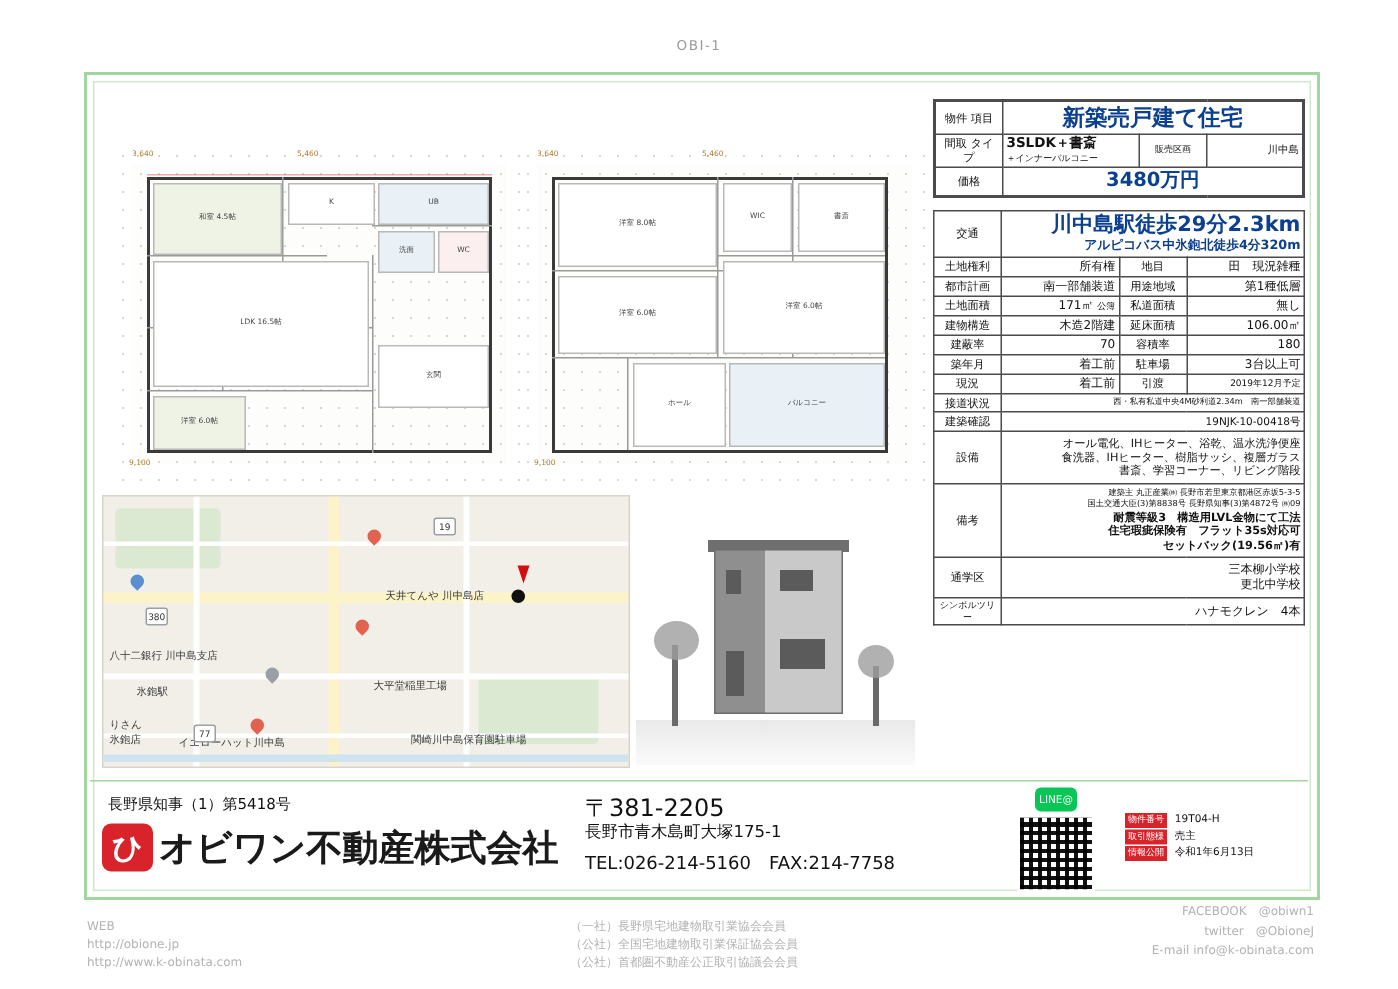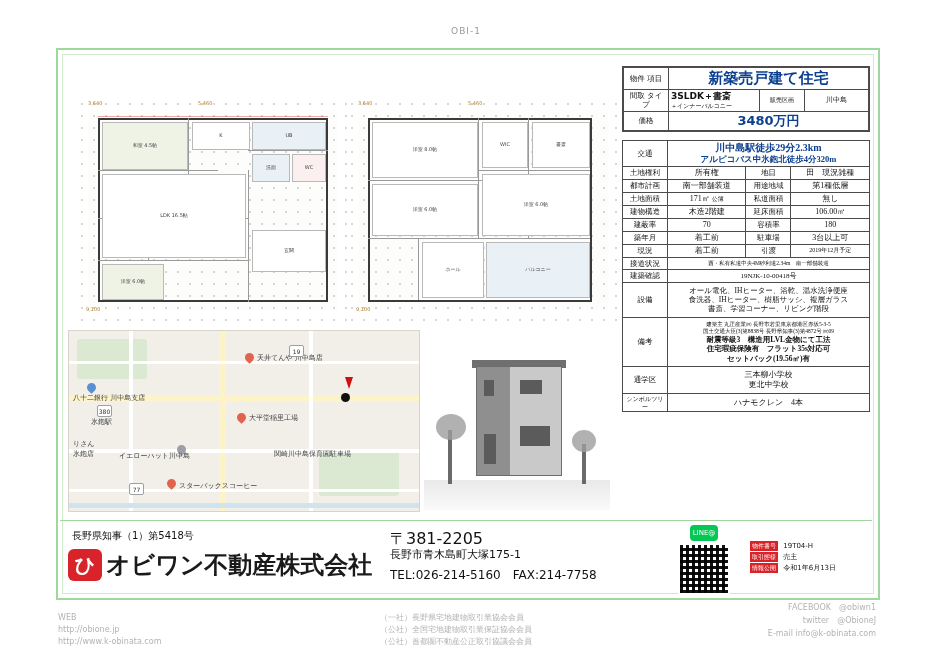--- a/index.html
+++ b/index.html
@@ -69,21 +69,21 @@
 
   
   .map{
     position:absolute;left:68px;top:330px;width:350px;height:180px;
     background:#f2efe9;border:1px solid #d8d4cc;overflow:hidden;
   }
   .map .road{position:absolute;background:#ffffff;}
   .map .road.major{background:#fdf3c8;}
   .map .water{position:absolute;background:#cfe4ef;}
   .map .green{position:absolute;background:#dbe9d3;border-radius:3px;}
-  .map .lbl{position:absolute;font-size:7px;color:#3b3b3b;white-space:nowrap;}
+  .map .lbl{position:absolute;font-size:7px;color:#3b3b3b;white-space:nowrap;margin-top:39px;}
   .map .pin{position:absolute;width:9px;height:9px;border-radius:50% 50% 50% 0;
     transform:rotate(-45deg);background:#e1634f;}
   .map .pin.blue{background:#5a8fd0;}
   .map .pin.gray{background:#9aa0a6;}
   .map .target{position:absolute;width:9px;height:9px;border-radius:50%;background:#111;}
   .map .arrow{position:absolute;width:0;height:0;border-left:4px solid transparent;
     border-right:4px solid transparent;border-top:12px solid #d01010;}
   .map .shield{position:absolute;width:13px;height:10px;background:#ffffff;
     border:1px solid #9aa0a6;border-radius:2px;font-size:6px;color:#333;
     display:flex;align-items:center;justify-content:center;}
@@ -108,21 +108,21 @@
   .spec{
     position:absolute;left:622px;top:66px;width:248px;
     font-size:8px;color:#111;
   }
   table.t{border-collapse:collapse;width:100%;}
   table.t td{
     border:1px solid #4b4b4b;padding:1px 2px;vertical-align:middle;
     line-height:1.25;
   }
   .lblcell{width:40px;text-align:center;background:#fff;font-size:7.5px;}
-  .ctr{text-align:center;font-family:Liberation Serif, serif;}
+  .ctr{text-align:right;}
   .big{font-size:13px;font-weight:bold;color:#0b3f8f;text-align:center;}
   .big2{font-size:15px;font-weight:bold;color:#0b3f8f;text-align:center;}
   .blue{color:#0b3f8f;font-weight:bold;}
   .mini{font-size:6px;}
   .mini7{font-size:7px;}
   .headbox{border:2px solid #4b4b4b;padding-left:11px;}
   .tiny{font-size:5.5px;line-height:1.3;}
 
   
   .footer{
@@ -310,21 +310,21 @@
         <td class="big" colspan="3">3480万円</td>
       </tr>
     </tbody>
       </table>
 
     <table class="t" style="margin-top:8px;">
       <tbody>
       <tr>
         <td class="lblcell">交通</td>
         <td class="ctr" colspan="3">
-          <div class="blue" style="font-size:10px;">川中島駅徒歩29分2.3km</div>
+          <div class="blue" style="font-size:14px;">川中島駅徒歩29分2.3km</div>
           <div class="blue" style="font-size:8.5px;">アルピコバス中氷鉋北徒歩4分320m</div>
         </td>
       </tr>
       <tr>
         <td class="lblcell">土地権利</td>
         <td class="ctr">所有権</td>
         <td class="lblcell">地目</td>
         <td class="ctr">田　現況雑種</td>
       </tr>
       <tr>

